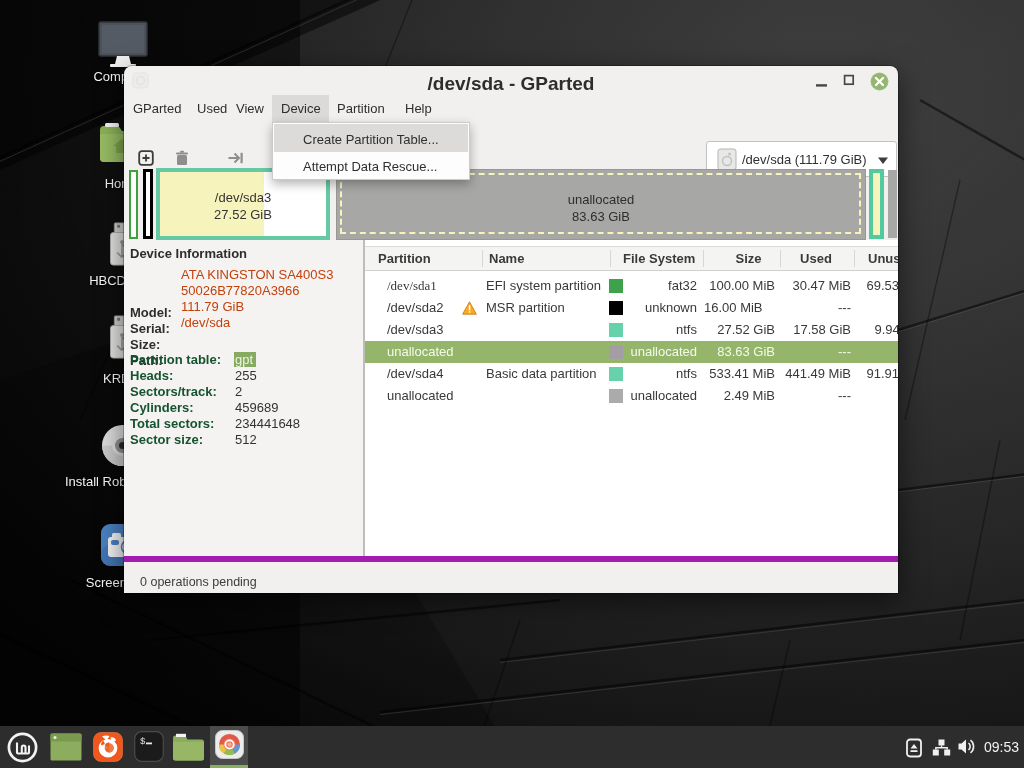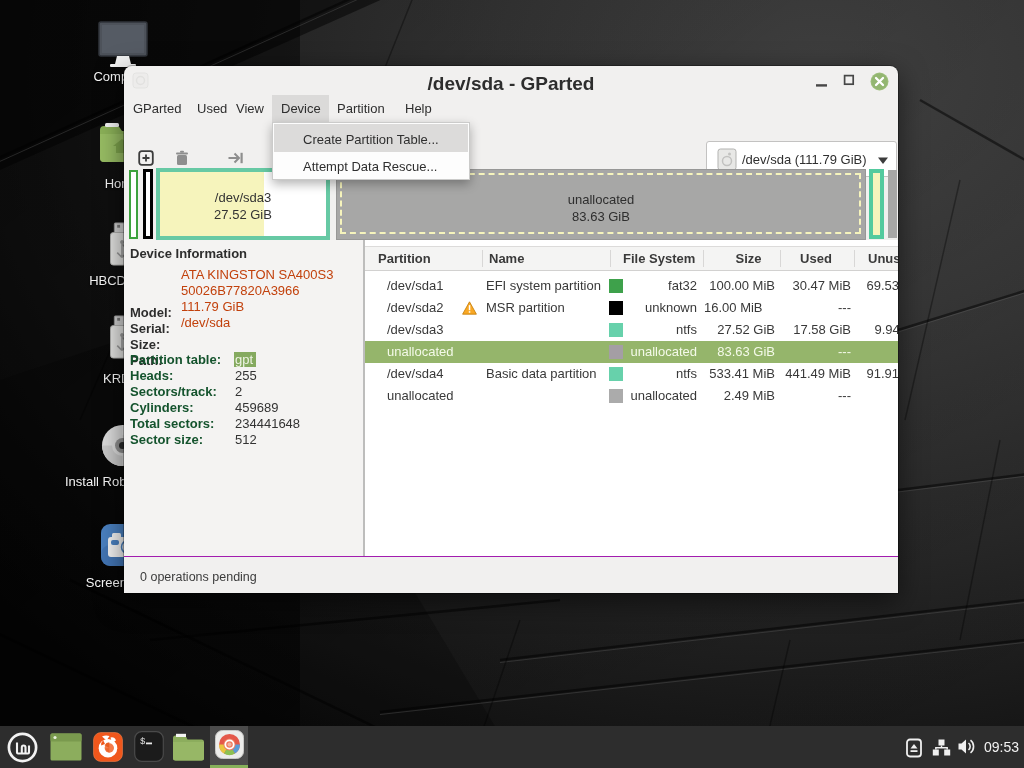--- a/index.html
+++ b/index.html
@@ -28,21 +28,21 @@
 #leftpane { position:absolute; left:0; top:174px; width:239px; height:316px; background:#f4f3f2; }
 #divider { position:absolute; left:239px; top:174px; width:2px; height:316px; background:#bdbdbc; }
 #table { position:absolute; left:241px; top:174px; width:533px; height:316px; background:#ffffff; overflow:hidden; }
 #thead { position:absolute; left:0; top:6px; width:565px; height:25px; background:#f4f4f3; border-top:1px solid #dcdbda; border-bottom:1px solid #d2d1d0; }
 .th { position:absolute; top:0; height:23px; line-height:23px; font-weight:bold; color:#3a3a3a; }
 .thsep { position:absolute; top:3px; width:1px; height:17px; background:#d8d7d6; }
 .row { position:absolute; left:0; width:565px; height:22px; line-height:22px; color:#393939; }
 .cell { position:absolute; top:0; height:22px; line-height:22px; white-space:nowrap; }
 .sw { position:absolute; top:4px; width:14px; height:14px; }
 
-#status { position:absolute; left:0; top:490px; width:774px; height:37px; background:#f1f0ef; border-top:1px solid #a21caf; border-radius:0; }
+#status { position:absolute; left:0; top:490px; width:774px; height:37px; background:#f1f0ef; border-top:6px solid #a21caf; border-radius:0; }
 
 #popup { position:absolute; left:272px; top:122px; width:198px; height:58px; background:#fdfdfd; border:1px solid #cbcbca; box-shadow:0 4px 10px rgba(0,0,0,.3); z-index:40; }
 
 #taskbar { position:absolute; left:0; top:726px; width:1024px; height:42px; background:#2d2d2d; z-index:50; }
 </style>
 </head>
 <body>
 <svg id="wall" width="1024" height="768" viewBox="0 0 1024 768">
   <defs>
     <radialGradient id="bgrad" cx="0.80" cy="0.10" r="1.05">
@@ -232,21 +232,21 @@
       <div class="th" style="left:348px;width:71px;text-align:center;">Size</div>
       <div class="th" style="left:416px;width:70px;text-align:center;">Used</div>
       <div class="th" style="left:503px;">Unused</div>
       <div class="thsep" style="left:117px;"></div>
       <div class="thsep" style="left:245px;"></div>
       <div class="thsep" style="left:338px;"></div>
       <div class="thsep" style="left:415px;"></div>
       <div class="thsep" style="left:489px;"></div>
     </div>
     <div class="row" style="top:35px;">
-      <div class="cell" style="left:22px;">/dev/sda1</div>
+      <div class="cell" style="left:22px;font-family:Liberation Serif, serif;">/dev/sda1</div>
       <div class="cell" style="left:121px;">EFI system partition</div>
       <div class="sw" style="left:244px;background:#3ea14b;"></div>
       <div class="cell" style="left:246px;width:86px;text-align:right;">fat32</div>
       <div class="cell" style="left:339px;width:71px;text-align:right;">100.00 MiB</div>
       <div class="cell" style="left:416px;width:70px;text-align:right;">30.47 MiB</div>
       <div class="cell" style="left:490px;width:70px;text-align:right;">69.53 MiB</div>
     </div>
     <div class="row" style="top:57px;">
       <div class="cell" style="left:22px;">/dev/sda2</div>
       <svg class="abs" style="left:97px;top:4px;" width="15" height="14" viewBox="0 0 15 14">

